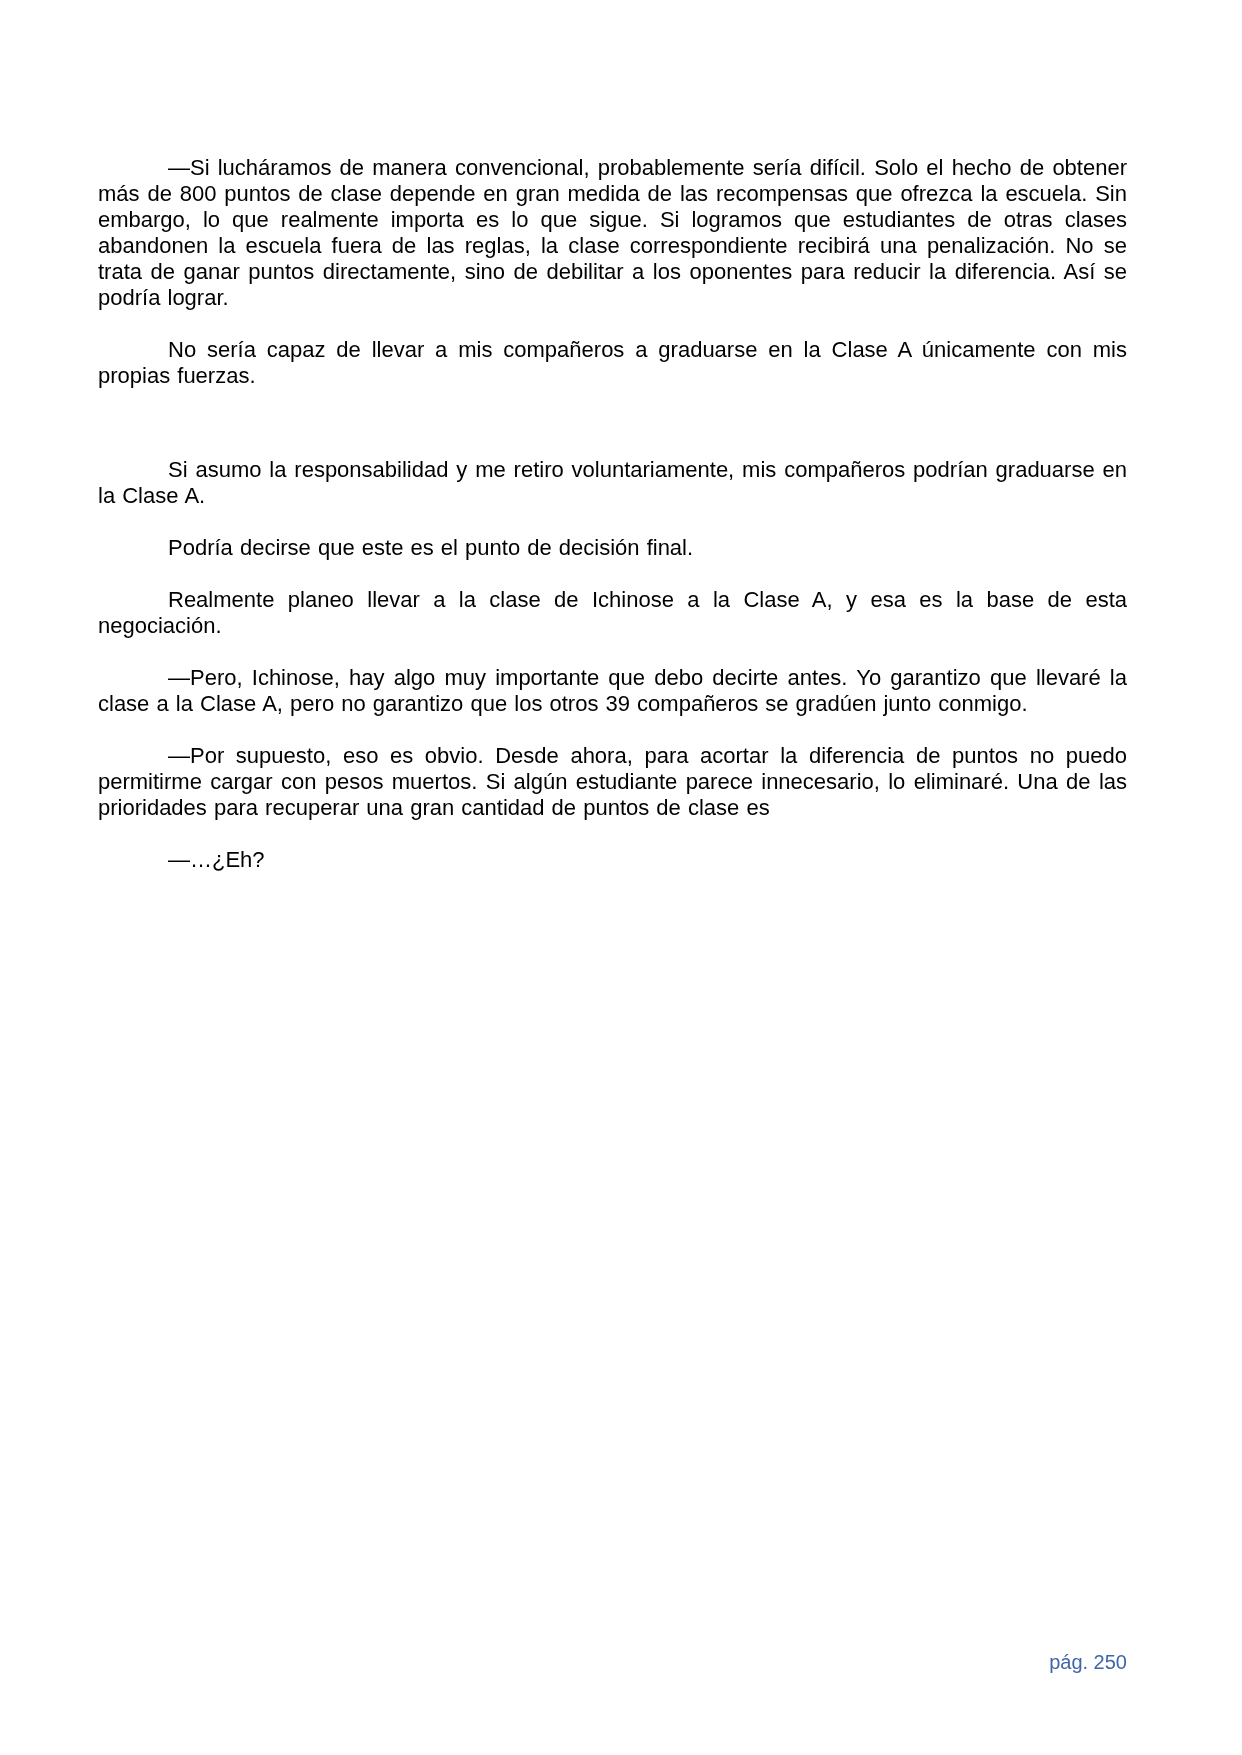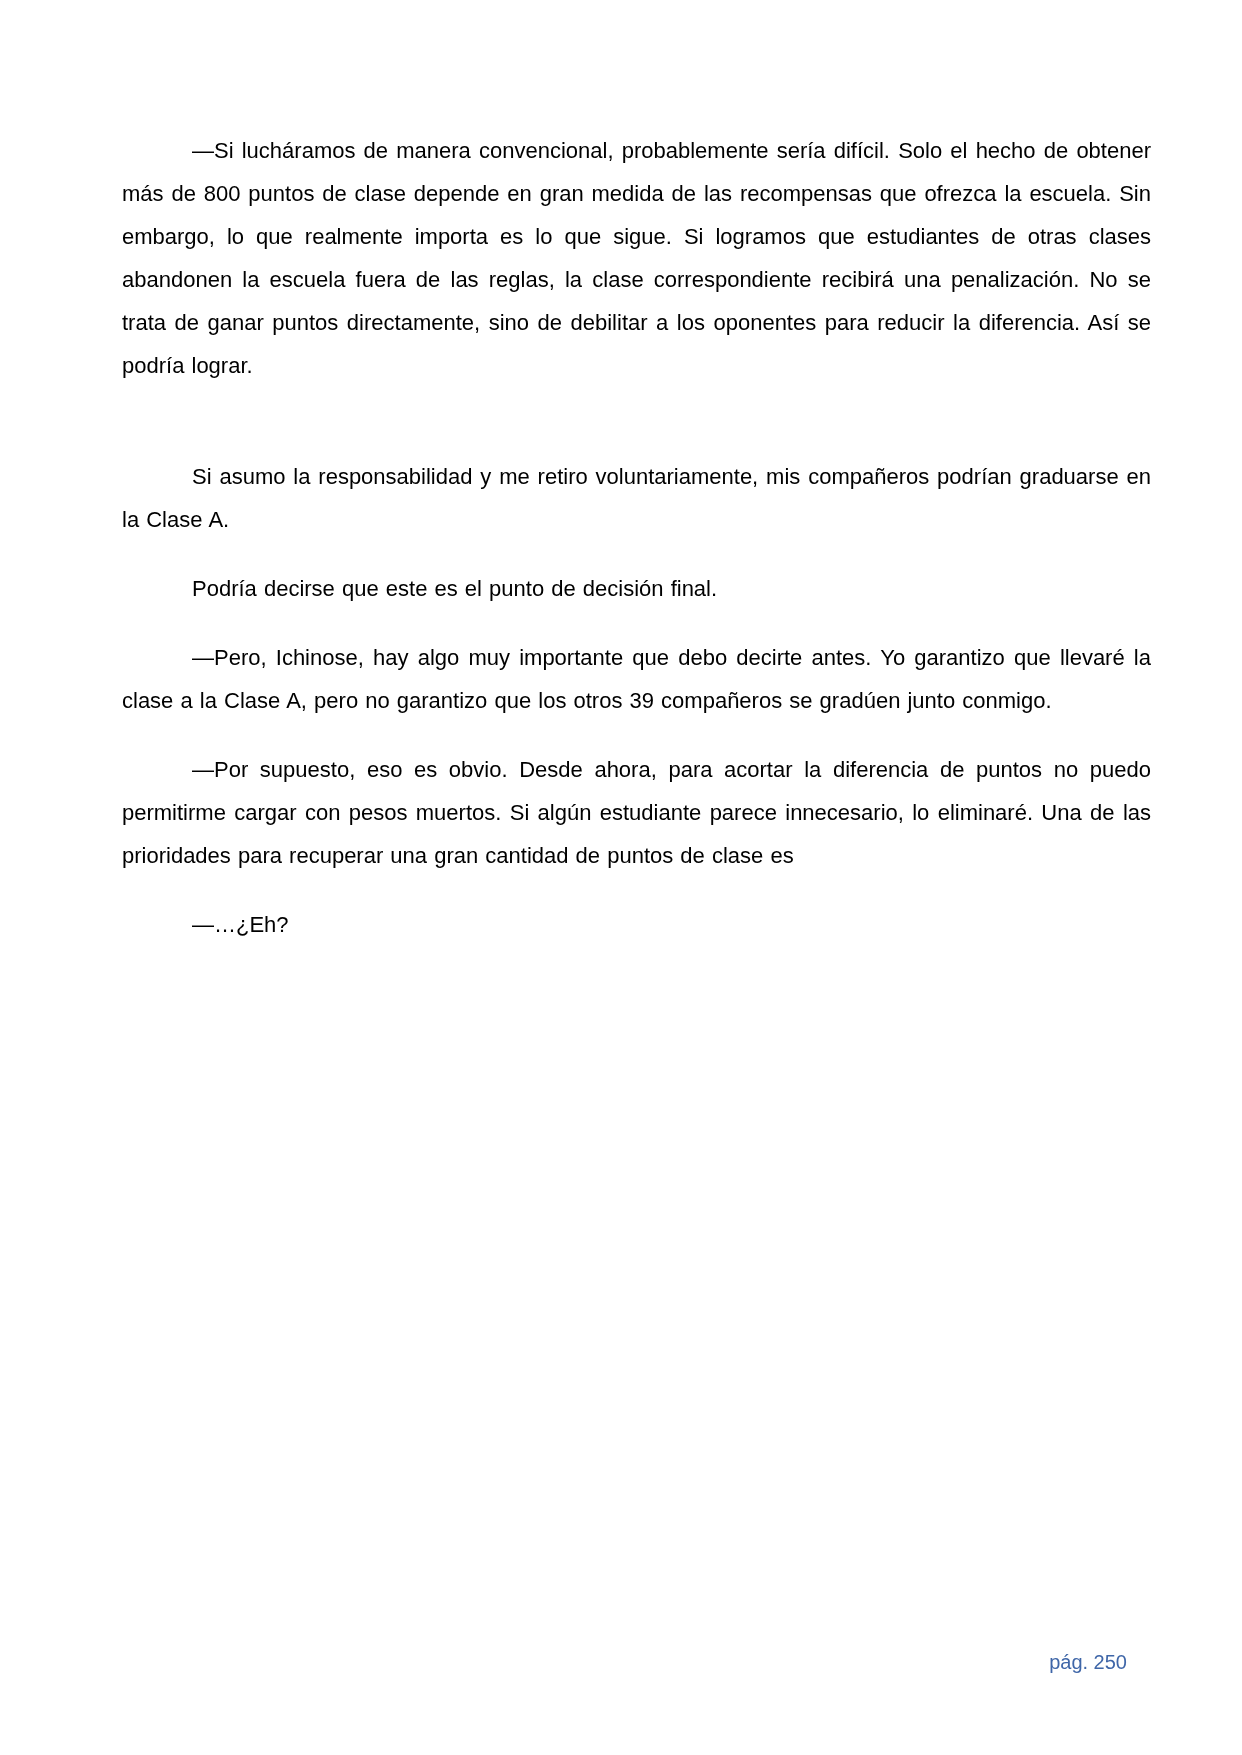--- a/index.html
+++ b/index.html
@@ -11,27 +11,26 @@
     position: relative;
     width: 1242px;
     height: 1755px;
     background: #ffffff;
     overflow: hidden;
     font-family: "Liberation Sans", "DejaVu Sans", sans-serif;
   }
   .body-text {
     position: absolute;
     left: 98px;
-    top: 129px;
+    top: 155px;
     width: 1029px;
     font-size: 22px;
-    line-height: 43px;
+    line-height: 26px;
     color: #000000;
     text-align: justify;
-    margin-left: 24px;
   }
   .body-text p {
     margin: 0 0 26px 0;
     text-indent: 70px;
     word-spacing: 1px;
   }
   .body-text .spacer {
     height: 42px;
     margin: 0;
   }
@@ -43,23 +42,25 @@
     line-height: 24px;
     color: #3f66a8;
   }
 </style>
 </head>
 <body>
 
 <div class="page">
   <main class="body-text" id="body-text">
       <p>—Si lucháramos de manera convencional, probablemente sería difícil. Solo el hecho de obtener más de 800 puntos de clase depende en gran medida de las recompensas que ofrezca la escuela. Sin embargo, lo que realmente importa es lo que sigue. Si logramos que estudiantes de otras clases abandonen la escuela fuera de las reglas, la clase correspondiente recibirá una penalización. No se trata de ganar puntos directamente, sino de debilitar a los oponentes para reducir la diferencia. Así se podría lograr.</p>
+      <p>No sería capaz de llevar a mis compañeros a graduarse en la Clase A únicamente con mis propias fuerzas.</p>
       <p class="spacer"></p>
       <p>Si asumo la responsabilidad y me retiro voluntariamente, mis compañeros podrían graduarse en la Clase A.</p>
       <p>Podría decirse que este es el punto de decisión final.</p>
+      <p>Realmente planeo llevar a la clase de Ichinose a la Clase A, y esa es la base de esta negociación.</p>
       <p>—Pero, Ichinose, hay algo muy importante que debo decirte antes. Yo garantizo que llevaré la clase a la Clase A, pero no garantizo que los otros 39 compañeros se gradúen junto conmigo.</p>
       <p>—Por supuesto, eso es obvio. Desde ahora, para acortar la diferencia de puntos no puedo permitirme cargar con pesos muertos. Si algún estudiante parece innecesario, lo eliminaré. Una de las prioridades para recuperar una gran cantidad de puntos de clase es</p>
       <p>—…¿Eh?</p>
     </main>
   <footer class="page-footer">
     <span>pág. 250</span>
   </footer>
 </div>
 
 </body></html>

